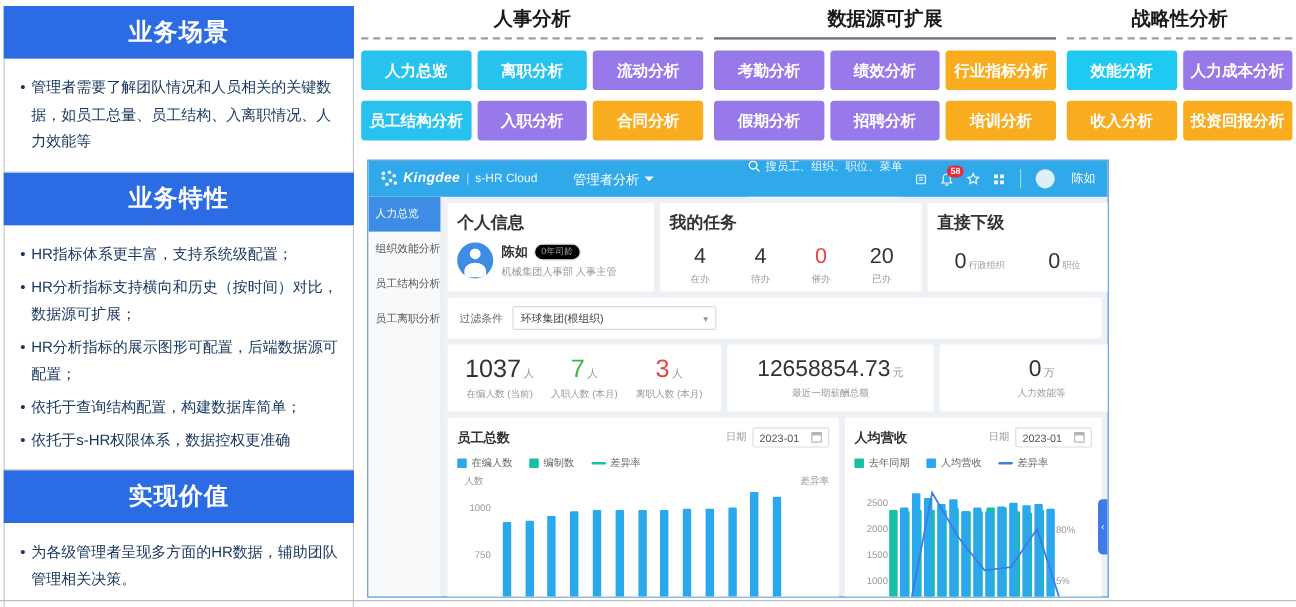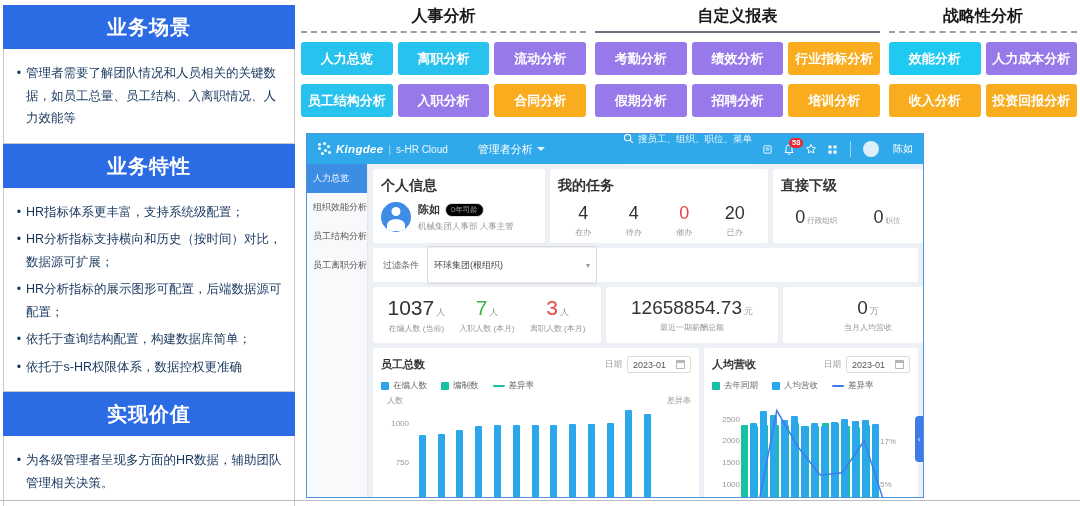--- a/index.html
+++ b/index.html
@@ -87,21 +87,21 @@
   .link{font-size:8.5px;color:#3E7BE8;cursor:pointer}
   .subs-grid{display:flex;margin-top:12px}
   .sub{flex:1;text-align:center}
   .sval{font-size:18px;color:#333}
   .sunit{font-size:7.5px;color:#999;margin-left:2px}
   #custom-link{font-size:10px;color:#3E7BE8;cursor:pointer}
   
   #card-filter{flex:1;height:34px;display:flex;align-items:center;padding:0 10px}
   .f-label{font-size:9px;color:#666;margin-right:8px}
   .f-select{width:170px;height:20px;border:1px solid #d9d9d9;border-radius:2px;display:flex;
-    align-items:center;justify-content:space-between;padding:18px 6px;font-size:9px;color:#444;cursor:pointer}
+    align-items:center;justify-content:space-between;padding:0 6px;font-size:9px;color:#444;cursor:pointer}
   .f-caret{color:#999;font-size:8px}
   
   #card-hm{flex:0 0 228px;height:56px;display:flex;align-items:center}
   .hm{flex:1;text-align:center}
   .hv .num{font-size:21px}
   .hv .unit{font-size:9px;color:#999;margin-left:2px}
   .hl{font-size:8px;color:#999;margin-top:3px}
   .metric-card{text-align:center;display:flex;flex-direction:column;justify-content:center;height:56px}
   #card-salary{flex:0 0 172px}#card-rev{flex:0 0 170px}#card-rate{flex:1}
   .mv{font-size:19px;color:#333}.mv .unit{font-size:9px;color:#999;margin-left:2px}
@@ -192,21 +192,21 @@
 
       <div class="abtn" style="background: rgb(39, 195, 238);">人力总览</div>
           <div class="abtn" style="background: rgb(39, 195, 238);">离职分析</div>
           <div class="abtn" style="background: rgb(152, 121, 233);">流动分析</div>
           <div class="abtn" style="background: rgb(39, 195, 238);">员工结构分析</div>
           <div class="abtn" style="background: rgb(152, 121, 233);">入职分析</div>
           <div class="abtn" style="background: rgb(248, 172, 30);">合同分析</div>
         </div>
     </div>
     <div class="cat-group g2b">
-      <div class="cat-title">自定义报表</div>
+      <div class="cat-title">数据源可扩展</div>
       <div class="cat-rule solid"></div>
       <div class="btn-grid">
 
       <div class="abtn" style="background: rgb(152, 121, 233);">考勤分析</div>
           <div class="abtn" style="background: rgb(152, 121, 233);">绩效分析</div>
           <div class="abtn" style="background: rgb(248, 172, 30);">行业指标分析</div>
           <div class="abtn" style="background: rgb(152, 121, 233);">假期分析</div>
           <div class="abtn" style="background: rgb(152, 121, 233);">招聘分析</div>
           <div class="abtn" style="background: rgb(248, 172, 30);">培训分析</div>
         </div>
@@ -369,21 +369,21 @@
             <div class="hv"><span class="num" style="color: rgb(230, 69, 69);">3</span><span class="unit">人</span></div>
             <div class="hl">离职人数 (本月)</div>
           </div>
           </div>
         <div class="card metric-card" id="card-salary">
           <div class="mv"><span>12658854.73</span><span class="unit">元</span></div>
           <div class="ml">最近一期薪酬总额</div>
         </div>
         <div class="card metric-card" id="card-rev">
           <div class="mv"><span>0</span><span class="unit">万</span></div>
-          <div class="ml">当月人均营收</div>
+          <div class="ml">人力效能等</div>
         </div>
         <div class="card metric-card" id="card-rate">
           <div class="mv"><span>0</span><span class="unit">%</span></div>
           <div class="ml">达成率</div>
         </div>
       </div>
 
       <div class="drow">
         <div class="card chart-card" id="chart-left">
           <div class="chart-head">
@@ -456,21 +456,21 @@
                 <span>差异率</span>
               </span>
             </div>
           <div class="plot" style="height: 119px;">
             <span class="axis-label al"></span>
             <span class="axis-label ar"></span>
           <span class="tick tl" style="top: 6.81818px;">2500</span>
               <span class="tick tl" style="top: 28.4545px;">2000</span>
               <span class="tick tl" style="top: 50.0909px;">1500</span>
               <span class="tick tl" style="top: 71.7273px;">1000</span>
-              <span class="tick tr" style="top: 28.7681px;">17%</span>
+              <span class="tick tr" style="top: 28.7681px;">80%</span>
               <span class="tick tr" style="top: 71.8841px;">5%</span>
               <div class="bar" style="background: rgb(23, 192, 164); height: 101.691px; left: calc(3.84615% - 8px);"></div>
               <div class="bar" style="background: rgb(23, 192, 164); height: 101.258px; left: calc(11.5385% - 8px);"></div>
               <div class="bar" style="background: rgb(23, 192, 164); height: 101.691px; left: calc(19.2308% - 8px);"></div>
               <div class="bar" style="background: rgb(23, 192, 164); height: 101.691px; left: calc(26.9231% - 8px);"></div>
               <div class="bar" style="background: rgb(23, 192, 164); height: 101.691px; left: calc(34.6154% - 8px);"></div>
               <div class="bar" style="background: rgb(23, 192, 164); height: 103.855px; left: calc(42.3077% - 8px);"></div>
               <div class="bar" style="background: rgb(23, 192, 164); height: 101.258px; left: calc(50% - 8px);"></div>
               <div class="bar" style="background: rgb(23, 192, 164); height: 100.825px; left: calc(57.6923% - 8px);"></div>
               <div class="bar" style="background: rgb(23, 192, 164); height: 103.855px; left: calc(65.3846% - 8px);"></div>

